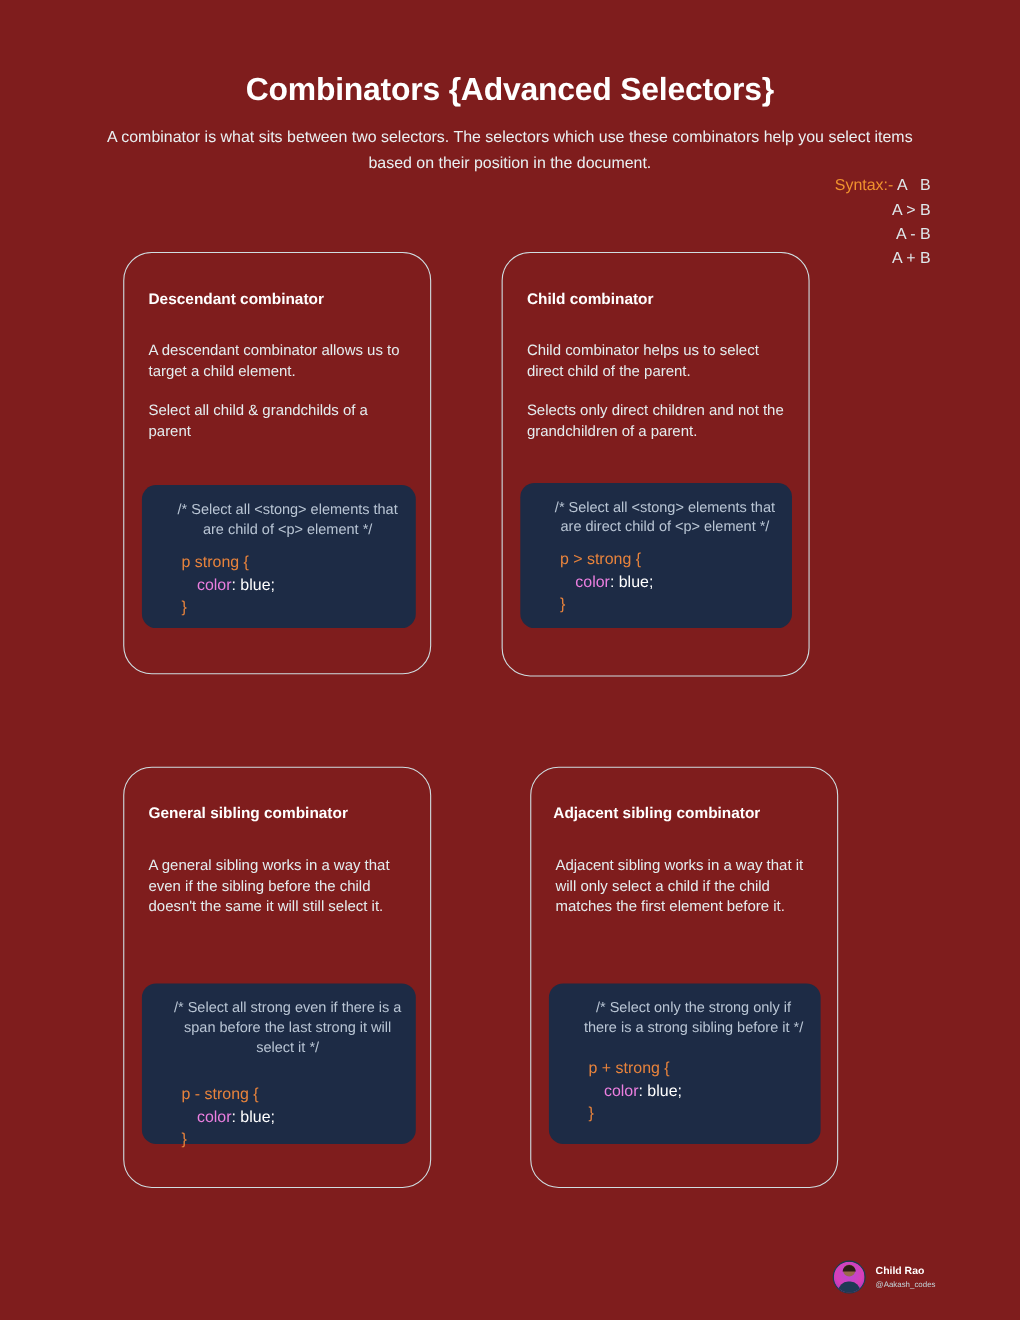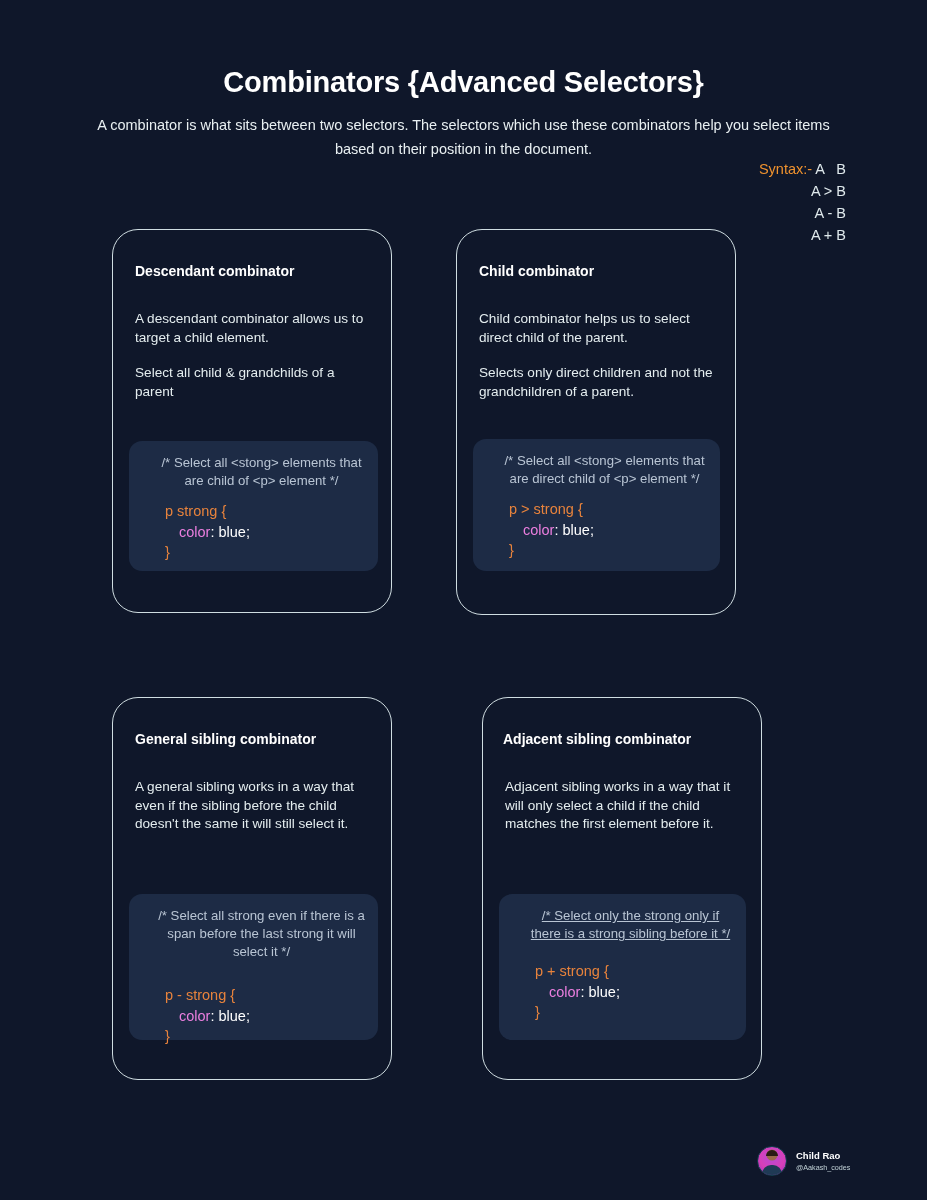--- a/index.html
+++ b/index.html
@@ -9,21 +9,21 @@
     height:1200px;
     background:#0a4355;
     font-family:"Liberation Sans", sans-serif;
     overflow:hidden;
   }
 
   .page {
     position:relative;
     width:927px;
     height:1200px;
-    background:#0f172a;
+    background:#7f1d1d;
   }
 
   
   .page-title {
     position:absolute;
     top:66px; left:0; width:927px;
     text-align:center;
     font-size:29px;
     font-weight:bold;
     color:#ffffff;
@@ -94,21 +94,21 @@
   .cb-3 { left:16px; top:196px; width:249px; height:146px; }
   .cb-4 { left:16px; top:196px; width:247px; height:146px; }
 
   .code-comment {
     display:block;
     text-align:center;
     font-size:13.2px;
     line-height:18px;
     color:#b9c5d4;
   }
-  .cb-4 .code-comment { margin-bottom:6px;text-decoration:underline; }
+  .cb-4 .code-comment { margin-bottom:6px; }
 
   .code-lines {
     margin-top:11px;
     font-size:14.5px;
     line-height:20.5px;
     color:#ffffff;
   }
   .cb-3 .code-lines { margin-top:24px; }
   .cb-4 .code-lines { margin-top:18px; }
 

